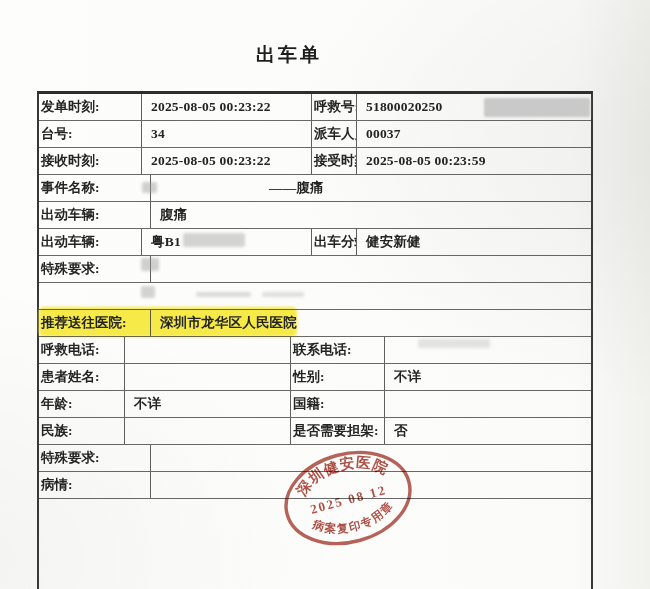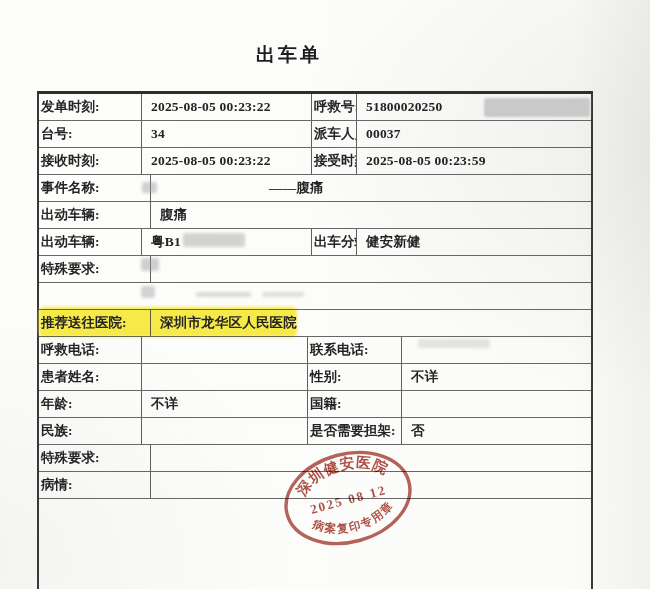--- a/index.html
+++ b/index.html
@@ -19,21 +19,21 @@
   .row{display:flex;height:27px;box-sizing:border-box;
         border-bottom:1px solid rgba(62,62,62,.78);position:relative;z-index:1;}
   .cell{box-sizing:border-box;height:100%;line-height:25px;overflow:hidden;
         white-space:nowrap;font-size:13.5px;font-weight:700;color:#242424;}
   .lab{padding-left:2px;}
   .val{padding-left:9px;letter-spacing:.2px;}
   .bdr{border-right:1px solid rgba(55,55,55,.8);}
   
   .A .c1{width:103px;} .A .c2{width:170px;} .A .c3{width:45px;} .A .c4{flex:1;}
   
-  .B .c1{width:103px;} .B .c2{width:166px;} .B .c3{width:94px;} .B .c4{flex:1;}
+  .B .c1{width:86px;} .B .c2{width:166px;} .B .c3{width:94px;} .B .c4{flex:1;}
   
   .C .c1{width:112px;} .C .c2{flex:1;}
   #highlight{position:absolute;left:0px;top:213px;width:258px;height:30px;
         background:#f6e93a;border-radius:5px;filter:blur(1.6px);opacity:.92;z-index:0;}
   .patch{position:absolute;border-radius:2px;z-index:3;}
   #stamp-svg{position:absolute;left:266px;top:428px;z-index:4;
         mix-blend-mode:multiply;opacity:.92;}
   .stamp-txt{fill:#a84238;font-family:"Liberation Serif","DejaVu Serif",serif;font-weight:700;}
 </style>
 </head>

